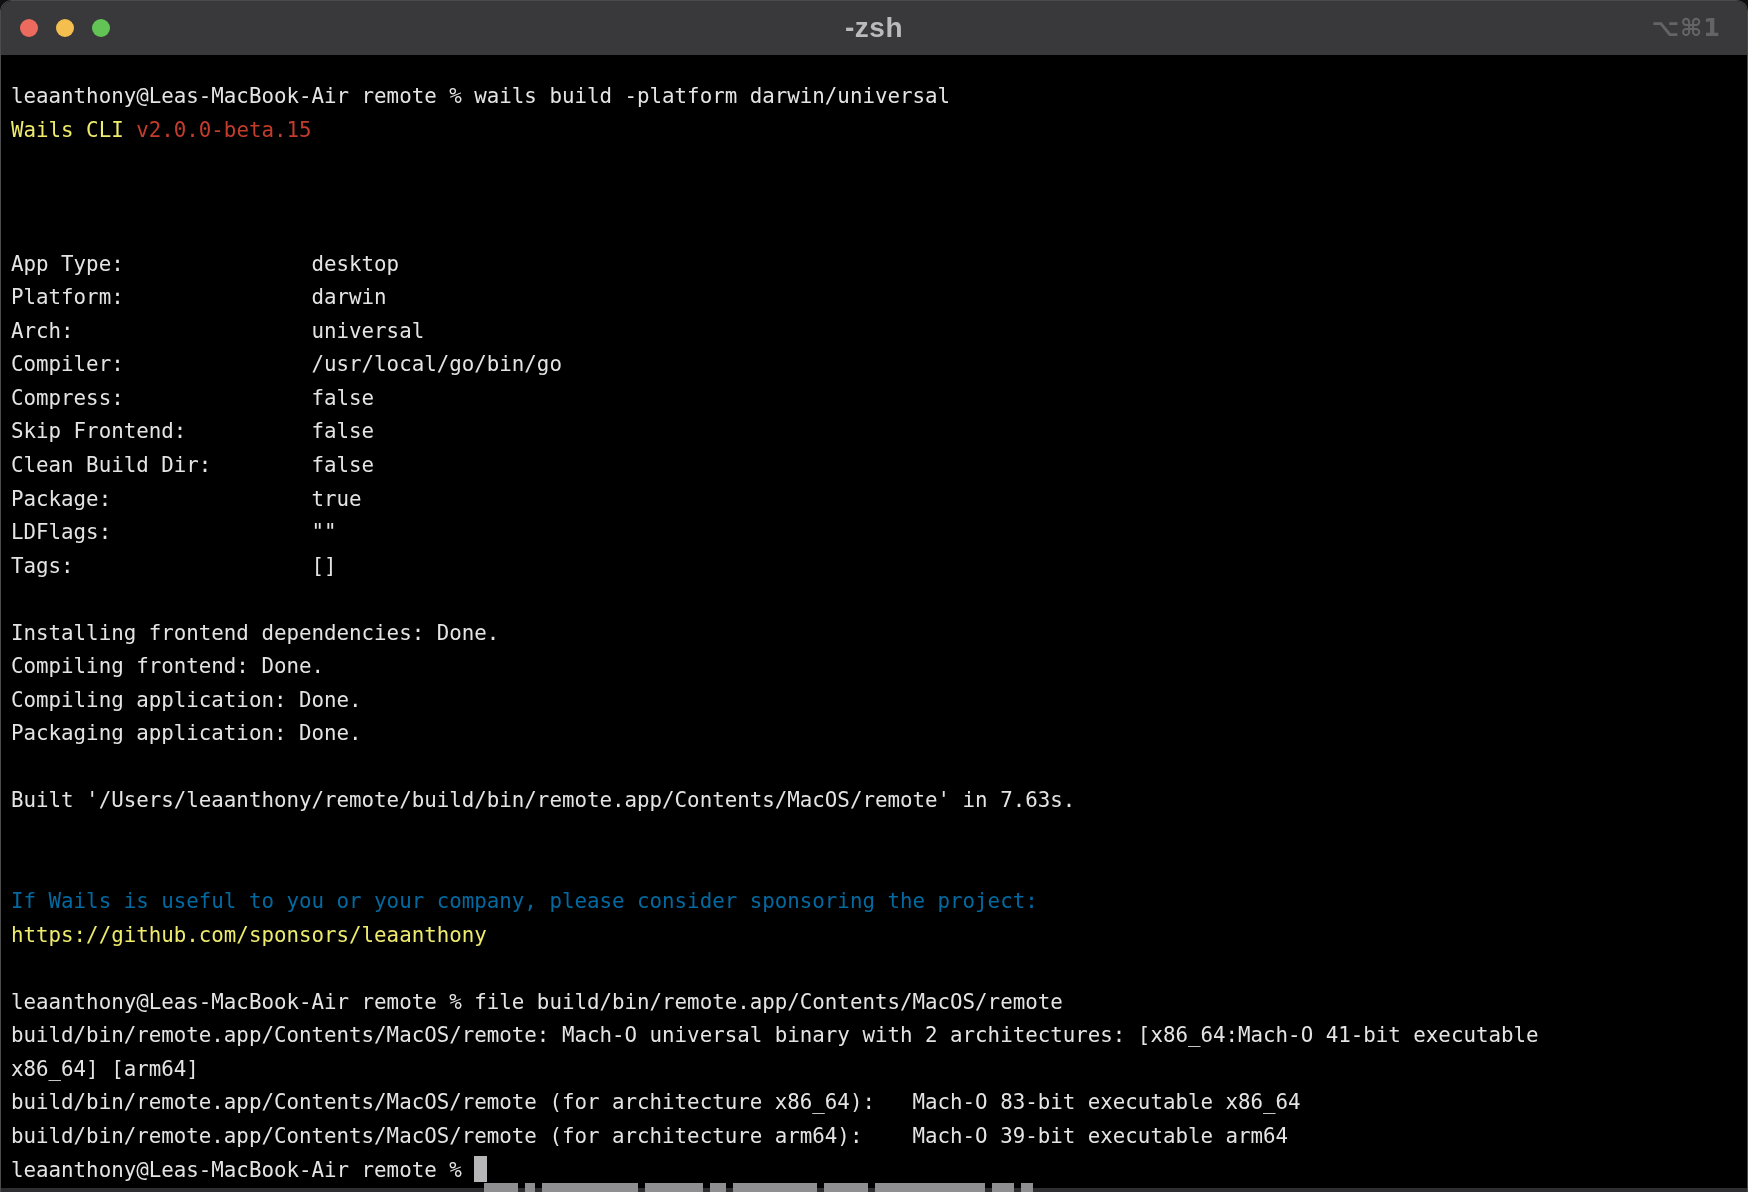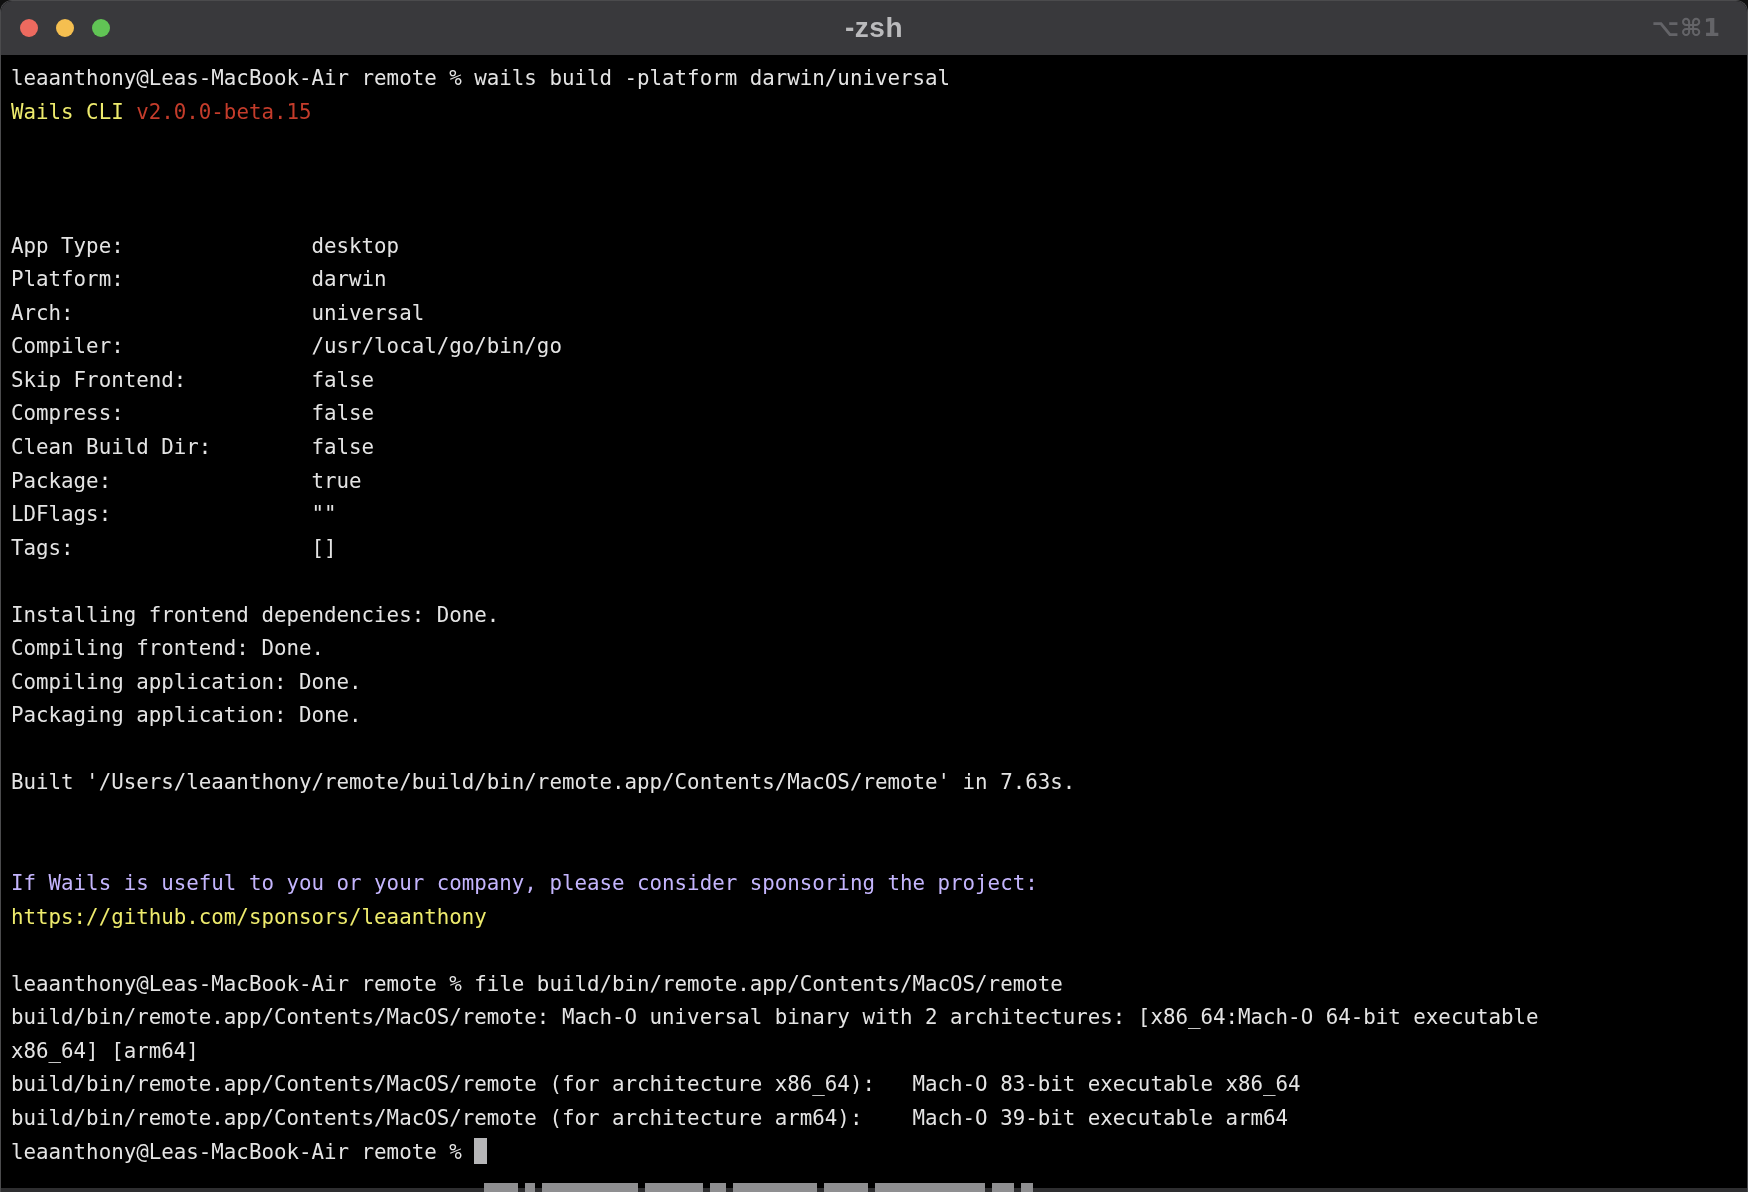--- a/index.html
+++ b/index.html
@@ -71,21 +71,21 @@
     font-size: 24px;
     color: #646468;
     letter-spacing: 1px;
   }
   .screen {
     position: absolute;
     top: 55px;
     left: 0;
     right: 0;
     bottom: 0;
-    padding: 6px 0 0 10px;
+    padding: 24px 0 0 10px;
     background: #000000;
   }
   .term-line {
     white-space: pre;
     font-size: 20.8px;
     line-height: 33.55px;
     height: 33.55px;
   }
   .cursor-block {
     display: inline-block;
@@ -137,40 +137,40 @@
   <div class="screen" id="terminal-screen">
       <div class="term-line"><span style="color: rgb(228, 228, 228);">leaanthony@Leas-MacBook-Air remote % wails build -platform darwin/universal</span></div>
       <div class="term-line"><span style="color: rgb(238, 235, 109);">Wails CLI </span><span style="color: rgb(196, 60, 43); text-align: center;">v2.0.0-beta.15</span></div>
       <div class="term-line"> </div>
       <div class="term-line"> </div>
       <div class="term-line"> </div>
       <div class="term-line"><span style="color: rgb(228, 228, 228);">App Type:               desktop</span></div>
       <div class="term-line"><span style="color: rgb(228, 228, 228);">Platform:               darwin</span></div>
       <div class="term-line"><span style="color: rgb(228, 228, 228);">Arch:                   universal</span></div>
       <div class="term-line"><span style="color: rgb(228, 228, 228);">Compiler:               /usr/local/go/bin/go</span></div>
+      <div class="term-line"><span style="color: rgb(228, 228, 228);">Compress:               false</span></div>
       <div class="term-line"><span style="color: rgb(228, 228, 228);">Skip Frontend:          false</span></div>
-      <div class="term-line"><span style="color: rgb(228, 228, 228);">Compress:               false</span></div>
       <div class="term-line"><span style="color: rgb(228, 228, 228);">Clean Build Dir:        false</span></div>
       <div class="term-line"><span style="color: rgb(228, 228, 228);">Package:                true</span></div>
       <div class="term-line"><span style="color: rgb(228, 228, 228);">LDFlags:                ""</span></div>
       <div class="term-line"><span style="color: rgb(228, 228, 228);">Tags:                   []</span></div>
       <div class="term-line"> </div>
       <div class="term-line"><span style="color: rgb(228, 228, 228);">Installing frontend dependencies: Done.</span></div>
       <div class="term-line"><span style="color: rgb(228, 228, 228);">Compiling frontend: Done.</span></div>
       <div class="term-line"><span style="color: rgb(228, 228, 228);">Compiling application: Done.</span></div>
       <div class="term-line"><span style="color: rgb(228, 228, 228);">Packaging application: Done.</span></div>
       <div class="term-line"> </div>
       <div class="term-line"><span style="color: rgb(228, 228, 228);">Built '/Users/leaanthony/remote/build/bin/remote.app/Contents/MacOS/remote' in 7.63s.</span></div>
       <div class="term-line"> </div>
       <div class="term-line"> </div>
-      <div class="term-line"><span style="color: #c4b5fd;">If Wails is useful to you or your company, please consider sponsoring the project:</span></div>
+      <div class="term-line"><span style="color: #0369a1;">If Wails is useful to you or your company, please consider sponsoring the project:</span></div>
       <div class="term-line"><span style="color: rgb(238, 235, 109);">https://github.com/sponsors/leaanthony</span></div>
       <div class="term-line"> </div>
       <div class="term-line"><span style="color: rgb(228, 228, 228);">leaanthony@Leas-MacBook-Air remote % file build/bin/remote.app/Contents/MacOS/remote</span></div>
-      <div class="term-line"><span style="color: rgb(228, 228, 228);">build/bin/remote.app/Contents/MacOS/remote: Mach-O universal binary with 2 architectures: [x86_64:Mach-O 64-bit executable</span></div>
+      <div class="term-line"><span style="color: rgb(228, 228, 228);">build/bin/remote.app/Contents/MacOS/remote: Mach-O universal binary with 2 architectures: [x86_64:Mach-O 41-bit executable</span></div>
       <div class="term-line"><span style="color: rgb(228, 228, 228);">x86_64] [arm64]</span></div>
       <div class="term-line"><span style="color: rgb(228, 228, 228);">build/bin/remote.app/Contents/MacOS/remote (for architecture x86_64):   Mach-O 83-bit executable x86_64</span></div>
       <div class="term-line"><span style="color: rgb(228, 228, 228);">build/bin/remote.app/Contents/MacOS/remote (for architecture arm64):    Mach-O 39-bit executable arm64</span></div>
       <div class="term-line"><span style="color: rgb(228, 228, 228);">leaanthony@Leas-MacBook-Air remote % </span><span class="cursor-block" style="background: rgb(182, 182, 184);"></span></div>
     </div>
 
   <div class="bottom-bar"></div>
   <div class="artifact">
     <span style="width:34px"></span>
       <span style="width:10px"></span>

